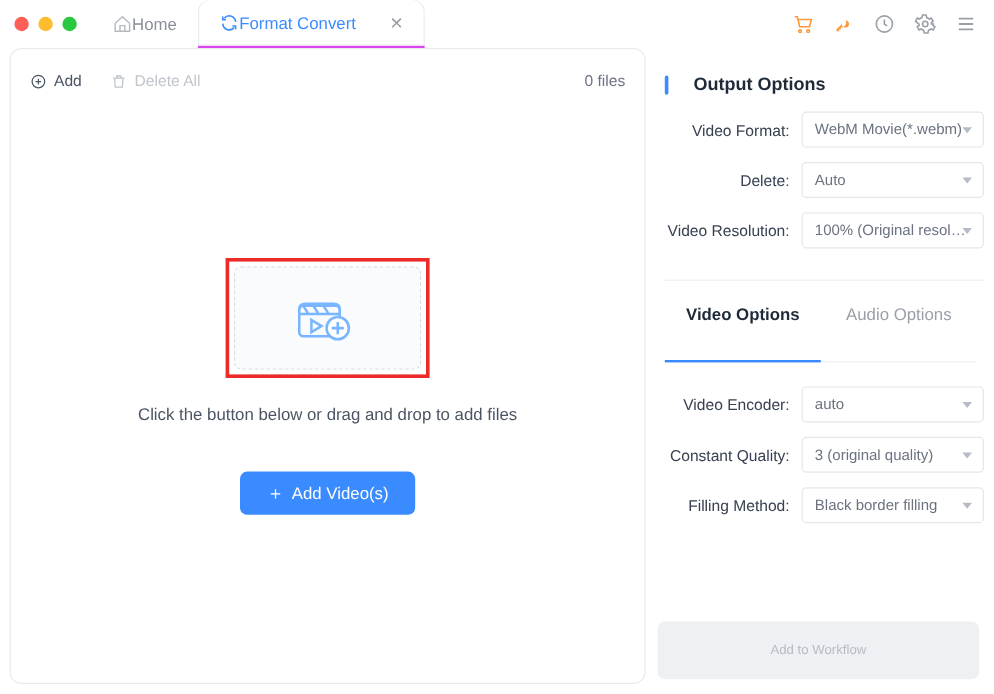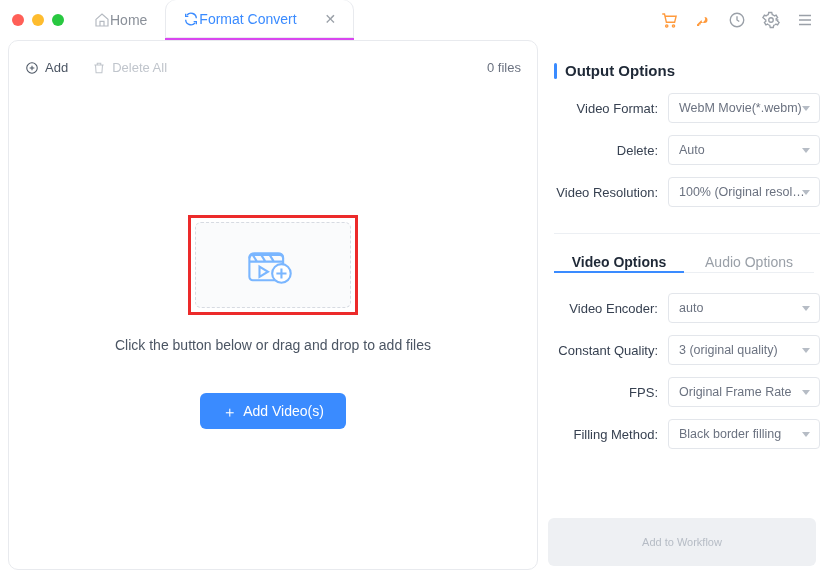--- a/index.html
+++ b/index.html
@@ -67,21 +67,21 @@
   .addvideo{
     margin-top:40px; background:#3a8bff; color:#fff; border:none;
     padding:10px 22px; border-radius:6px; font-size:14px; cursor:pointer;
     display:flex; align-items:center; gap:6px;
   }
   .addvideo .plus{font-size:15px; line-height:1;}
 
   
   .rightpanel{ width:272px; display:flex; flex-direction:column;}
   .section-title{
-    display:flex; align-items:center; gap:8px; font-size:15px; font-weight:600; color:#1f2937;
+    display:flex; align-items:center; gap:21px; font-size:15px; font-weight:600; color:#1f2937;
     margin:22px 0 14px 6px;
   }
   .section-title .bar{width:3px;height:16px;background:#3a8bff;border-radius:2px;}
   .formrow{
     display:flex; align-items:center; margin:0 0 12px 0;
   }
   .formrow label{
     width:120px; text-align:right; padding-right:10px; font-size:13px; color:#374151;
   }
   .select{
@@ -91,21 +91,21 @@
   }
   .select::after{
     content:""; position:absolute; right:9px; top:12px;
     border-left:4px solid transparent;border-right:4px solid transparent;border-top:5px solid #b6bcc5;
   }
   .divider{height:1px;background:#eceff3;margin:14px 0 0 6px;}
   .subtabs{
     display:flex; margin:10px 6px 20px 6px; border-bottom:1px solid #eceff3;
   }
   .subtab{
-    flex:1; text-align:center; padding:10px 0 1px; font-size:14px; color:#9aa0a8; cursor:pointer;
+    flex:1; text-align:center; padding:10px 0 30px; font-size:14px; color:#9aa0a8; cursor:pointer;
   }
   .subtab.active{ color:#1f2937; font-weight:600; border-bottom:2px solid #3a8bff; margin-bottom:-1px;}
   .bottom-actions{
     margin-top:auto; display:flex; gap:12px; padding:0 4px 4px 0;
   }
   .btn{
     flex:1; height:48px; border:none; border-radius:6px; font-size:11px; cursor:default;
   }
   .btn.secondary{ background:#eef0f3; color:#b6bcc5;}
   .btn.primary{ background:#ededed; color:#cfcfcf;}
@@ -235,24 +235,20 @@
 
     <div class="formrow">
       <label>Video Encoder:</label>
       <div class="select">auto</div>
     </div>
     <div class="formrow">
       <label>Constant Quality:</label>
       <div class="select">3 (original quality)</div>
     </div>
     <div class="formrow">
-      <label>FPS:</label>
-      <div class="select">Original Frame Rate</div>
-    </div>
-    <div class="formrow">
       <label>Filling Method:</label>
       <div class="select">Black border filling</div>
     </div>
 
     <div class="bottom-actions">
       <button class="btn secondary">Add to Workflow</button>
     </div>
   </div>
 </div>
 

